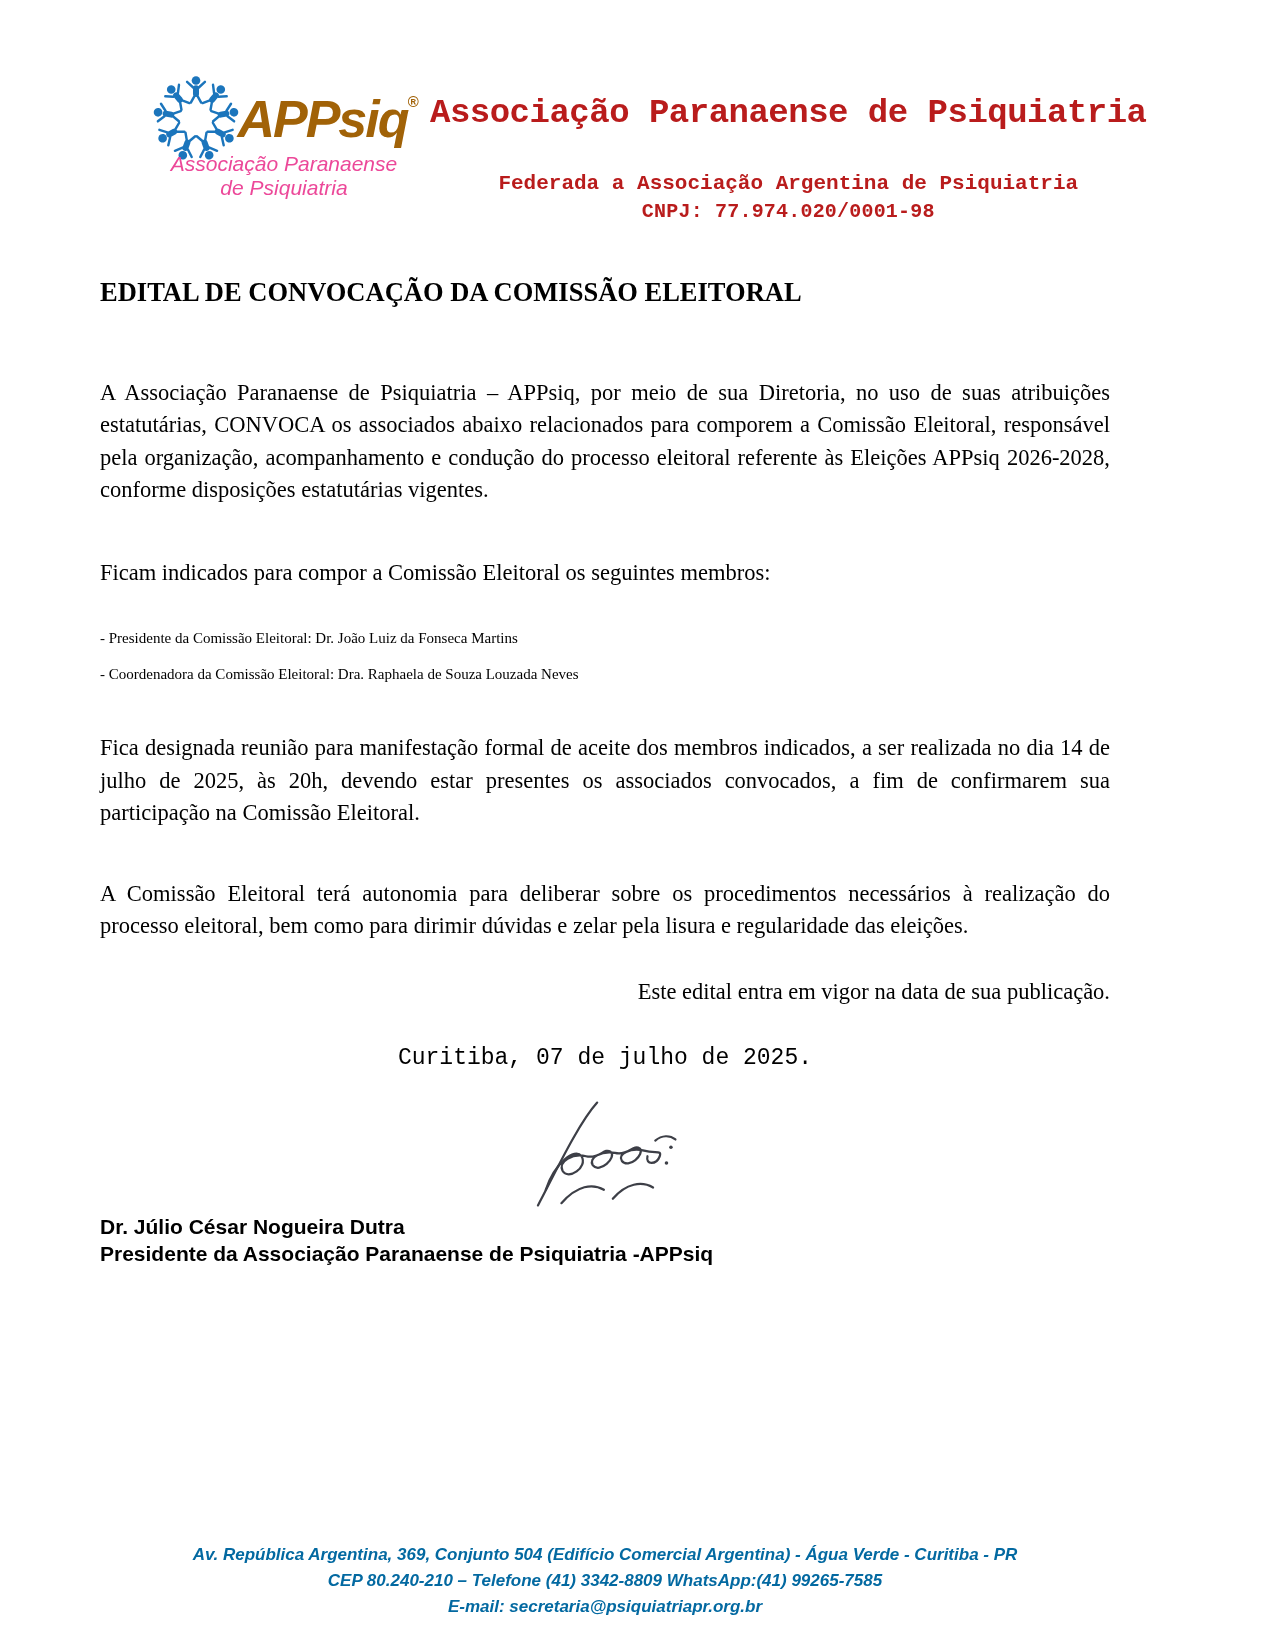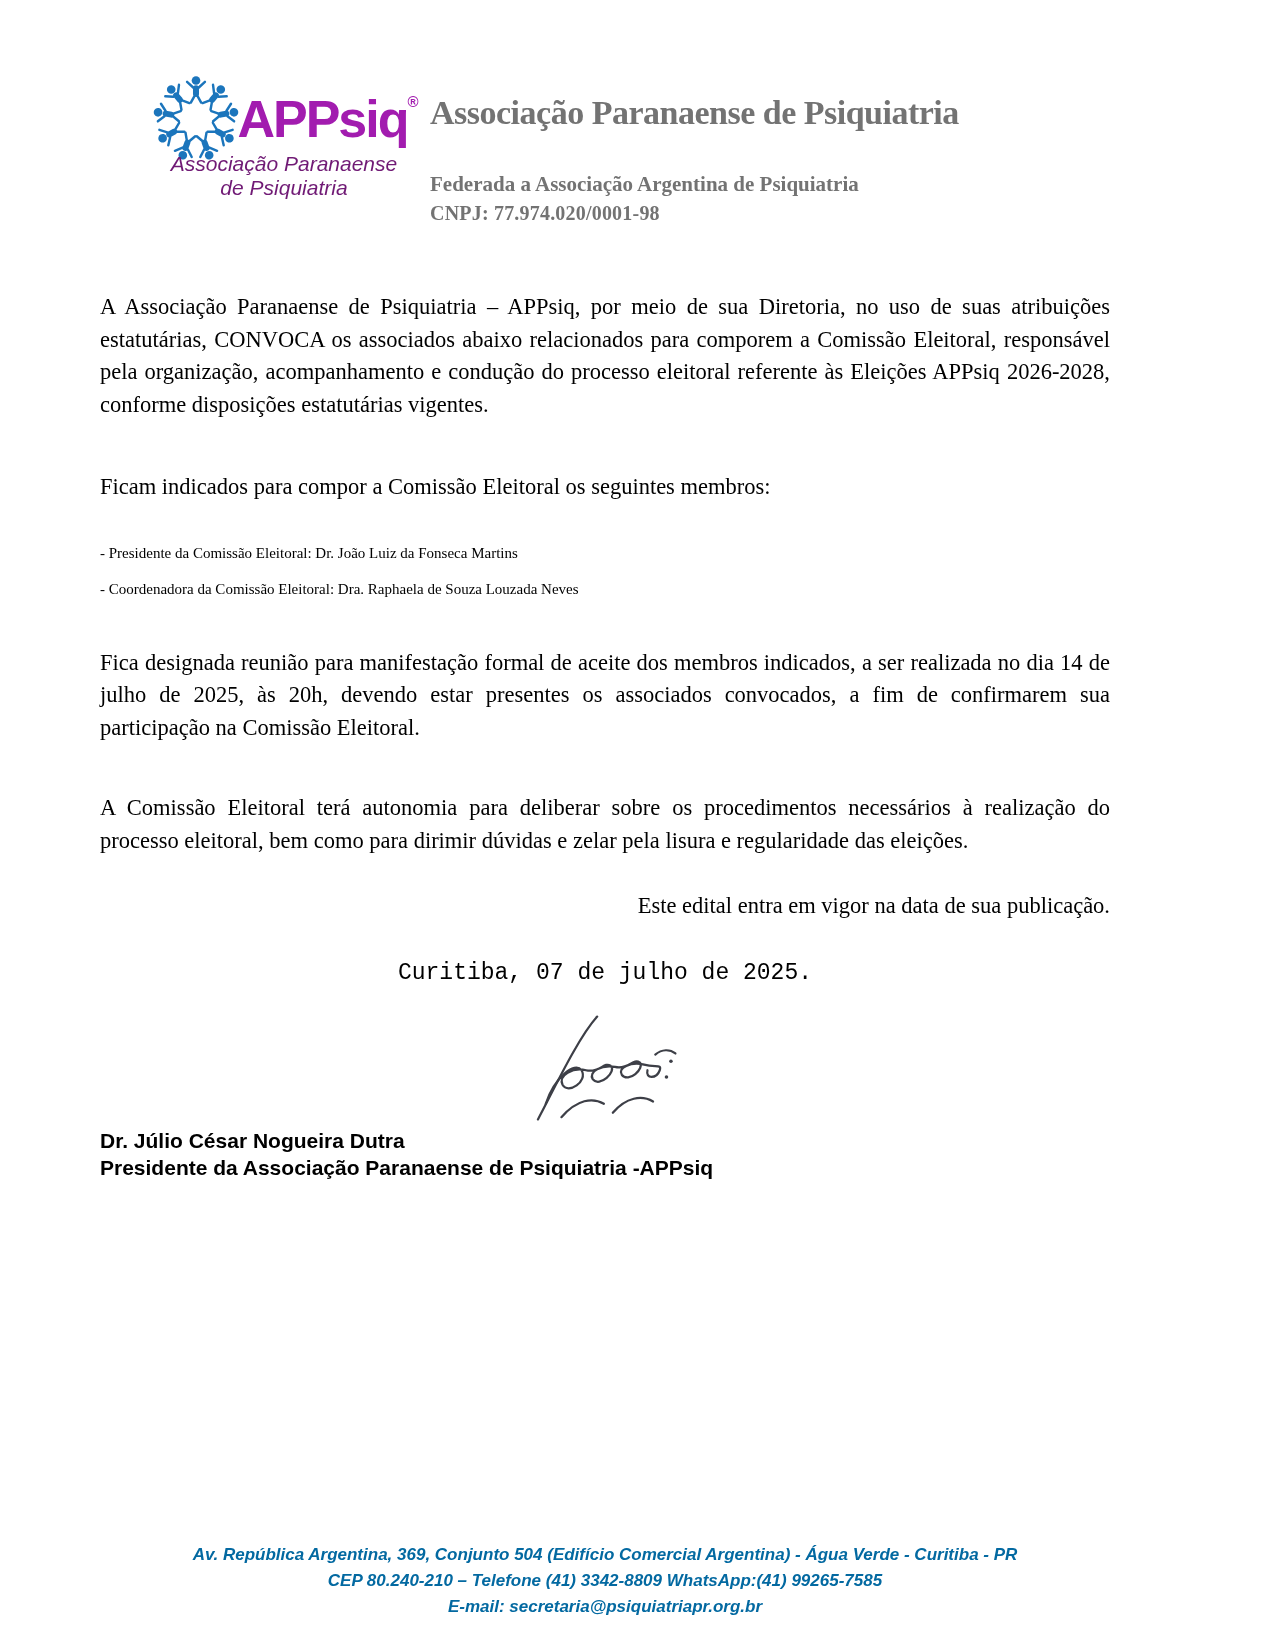--- a/index.html
+++ b/index.html
@@ -8,32 +8,32 @@
     background:#ffffff; color:#000;
     font-family:"Liberation Serif", serif;
   }
 
   
   .header { display:flex; align-items:flex-start; padding:72px 150px 0 138px; }
   .logo-block { width:292px; flex:none; display:flex; flex-direction:column; align-items:center; }
   .logo-row { display:flex; align-items:center; }
   .logo-icon svg { width:94px; height:94px; display:block; }
   .brand-text {
-    font-family:"Liberation Sans", sans-serif; font-weight:700;
-    color:#a21caf; font-size:52px; letter-spacing:-2px; line-height:1; margin-left:-6px;
+    font-family:"Liberation Sans", sans-serif; font-style:italic; font-weight:700;
+    color:#a16207; font-size:52px; letter-spacing:-2px; line-height:1; margin-left:-6px;
     white-space:nowrap;
   }
   .brand-text .reg { font-size:15px; vertical-align:30px; letter-spacing:0; }
   .logo-caption {
-    font-family:"Liberation Sans", sans-serif; font-style:italic; color:#701a75;
+    font-family:"Liberation Sans", sans-serif; font-style:italic; color:#ec4899;
     font-size:21px; line-height:1.12; text-align:center; margin-top:-14px;
   }
   .header-right {
-    flex:1; 
-    font-family:Liberation Serif, serif; color:#737373; font-weight:700;
+    flex:1; text-align:center;
+    font-family:Liberation Mono, monospace; color:#b91c1c; font-weight:700;
   }
   .org-name { font-size:34px; margin-top:22px; letter-spacing:-0.5px; white-space:nowrap; }
   .federation { font-size:21px; margin-top:40px; }
   .cnpj { font-size:20px; margin-top:5px; letter-spacing:0.2px; }
 
   
   .main { padding:0 165px 0 100px; }
   .doc-title { font-weight:700; font-size:26.5px; line-height:1.35; margin:52px 0 0 0; }
   .body-p { font-size:22.5px; line-height:32.5px; text-align:justify; margin:0; }
   .p-convocation { margin-top:66px; }
@@ -105,20 +105,21 @@
       <div class="org-name">Associação Paranaense de Psiquiatria</div>
       <div class="federation">Federada a Associação Argentina de Psiquiatria</div>
       <div class="cnpj">CNPJ: 77.974.020/0001-98</div>
     </div>
 
   </div>
 
   <div class="main">
 
     <div class="doc-title">
+      <div>EDITAL DE CONVOCAÇÃO DA COMISSÃO ELEITORAL</div>
     </div>
 
     <p class="body-p p-convocation">A Associação Paranaense de Psiquiatria – APPsiq, por meio de sua Diretoria, no uso de suas atribuições estatutárias, CONVOCA os associados abaixo relacionados para comporem a Comissão Eleitoral, responsável pela organização, acompanhamento e condução do processo eleitoral referente às Eleições APPsiq 2026-2028, conforme disposições estatutárias vigentes.</p>
 
     <p class="body-p members-intro">Ficam indicados para compor a Comissão Eleitoral os seguintes membros:</p>
 
     <div class="members">
       <p class="member-line">- Presidente da Comissão Eleitoral: Dr. João Luiz da Fonseca Martins</p>
       <p class="member-line">- Coordenadora da Comissão Eleitoral: Dra. Raphaela de Souza Louzada Neves</p>
     </div>

